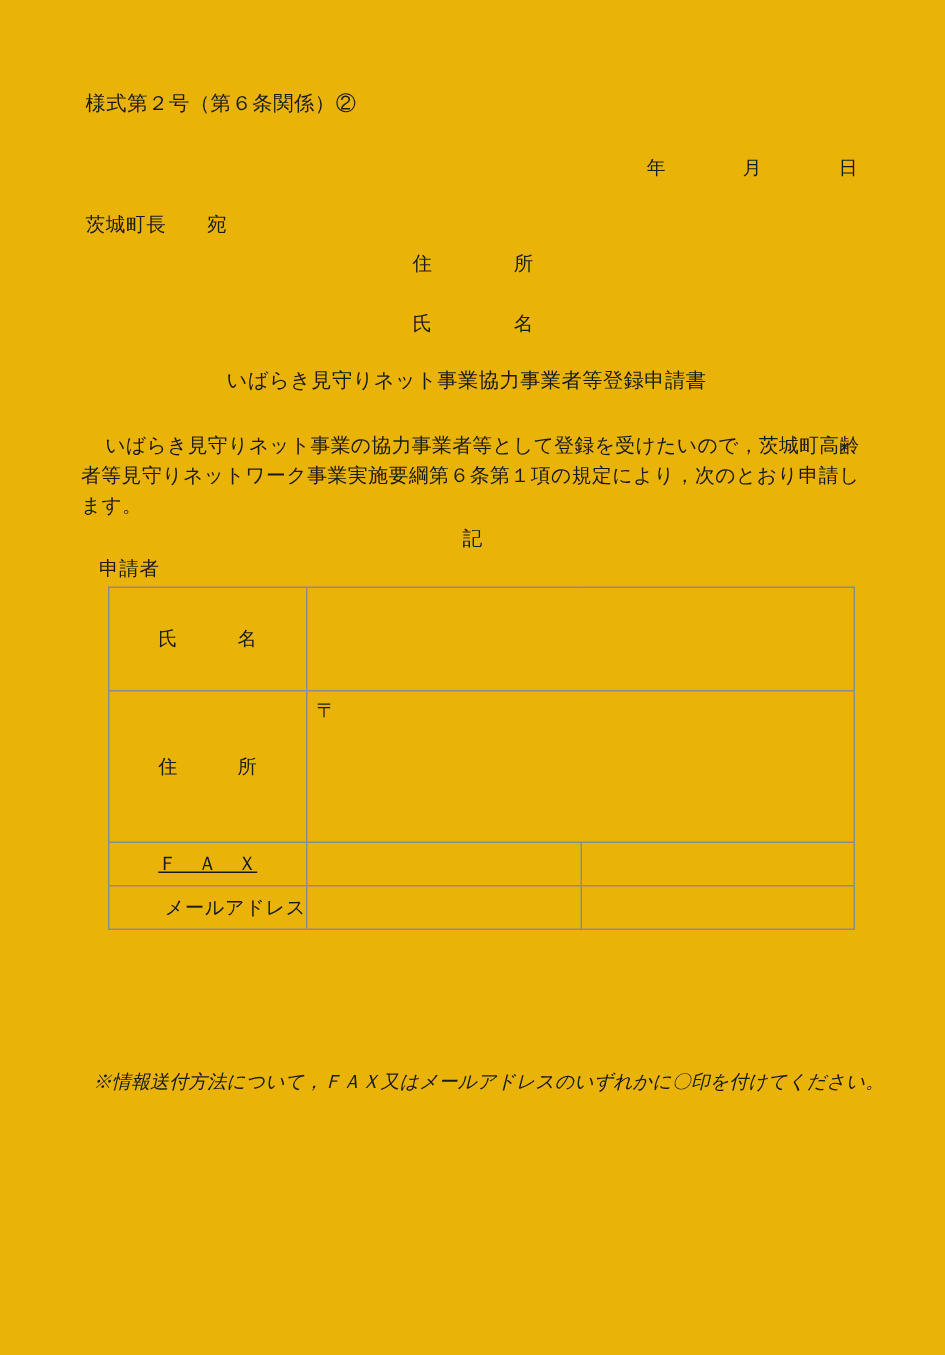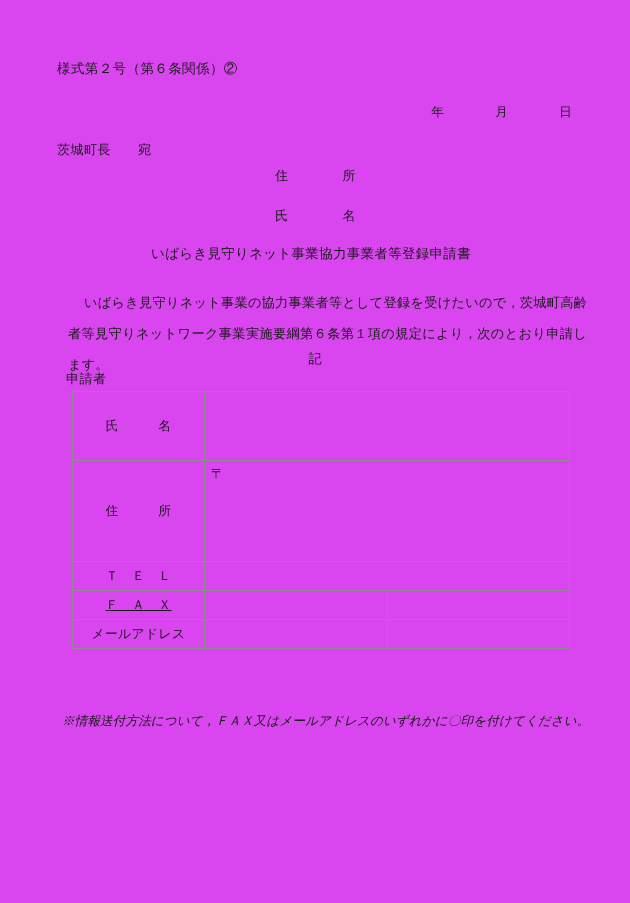--- a/index.html
+++ b/index.html
@@ -14,21 +14,21 @@
     font-family: "Liberation Serif", "DejaVu Serif", serif;
     color: #1a1a1a;
     -webkit-font-smoothing: antialiased;
   }
 
   .page {
     position: absolute;
     inset: 0;
     width: 630px;
     height: 903px;
-    background: #d946ef;
+    background: #eab308;
     overflow: hidden;
   }
 
   
   .abs { position: absolute; white-space: pre; }
 
   .form-number {
     left: 57px;
     top: 60px;
     font-size: 13.5px;
@@ -69,25 +69,25 @@
     left: 0;
     top: 245px;
     width: 622px;
     text-align: center;
     font-size: 13.5px;
     letter-spacing: 0.3px;
   }
 
   .body-text {
     position: absolute;
-    left: 68px;
+    left: 54px;
     top: 287px;
     width: 519px;
     font-size: 13.2px;
-    line-height: 31px;
+    line-height: 20px;
     text-align: justify;
     text-justify: inter-ideograph;
     letter-spacing: 0.15px;
     white-space: normal;
   }
   .body-text .indent { display: inline-block; width: 16px; }
 
   .ki-mark {
     left: 0;
     top: 350px;
@@ -128,21 +128,21 @@
     line-height: 19px;
     padding: 4px 0;
   }
   .narrow { width: 39px; }
 
   .row-name td   { height: 68px; }
   .row-addr td   { height: 100px; vertical-align: top; }
   .row-course td { height: 52px; }
   .row-tel td    { height: 28px; }
   .row-fax td    { height: 28px; text-decoration: underline; }
-  .row-mail td   { height: 28px; }
+  .row-mail td   { height: 28px; text-align: right; }
 
   .row-addr .lbl { vertical-align: middle; }
   .postal {
     display: block;
     font-size: 13px;
     padding: 4px 0 0 6px;
     text-align: left;
   }
   .course-date {
     text-align: center;
@@ -189,24 +189,20 @@
       </tr>
 
       <tr class="row-addr">
         <td class="lbl">住　　　所</td>
         <td colspan="2">
             <span class="postal">〒</span>
           </td>
       </tr>
 
 
-      <tr class="row-tel">
-        <td class="lbl">Ｔ　Ｅ　Ｌ</td>
-        <td colspan="2"></td>
-      </tr>
 
       <tr class="row-fax">
         <td class="lbl">Ｆ　Ａ　Ｘ</td>
         <td class="narrow"></td>
         <td></td>
       </tr>
 
       <tr class="row-mail">
         <td class="lbl">メールアドレス</td>
         <td class="narrow"></td>

